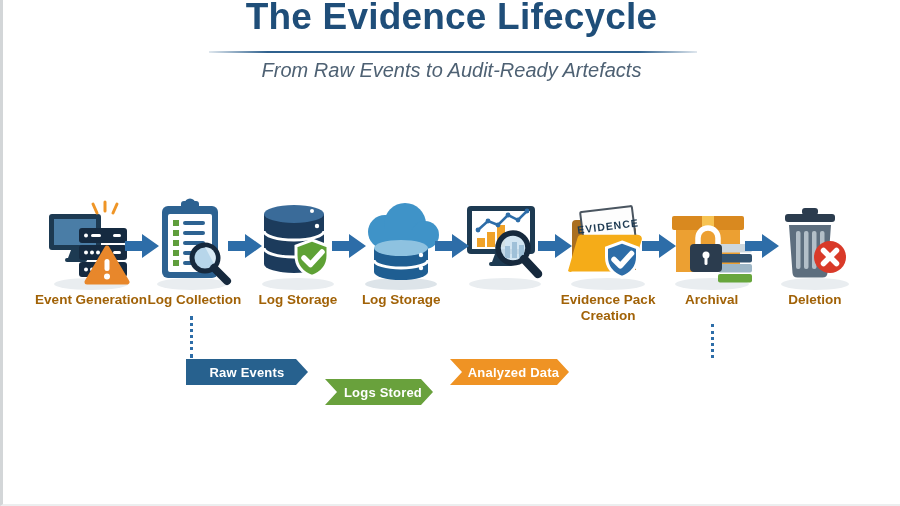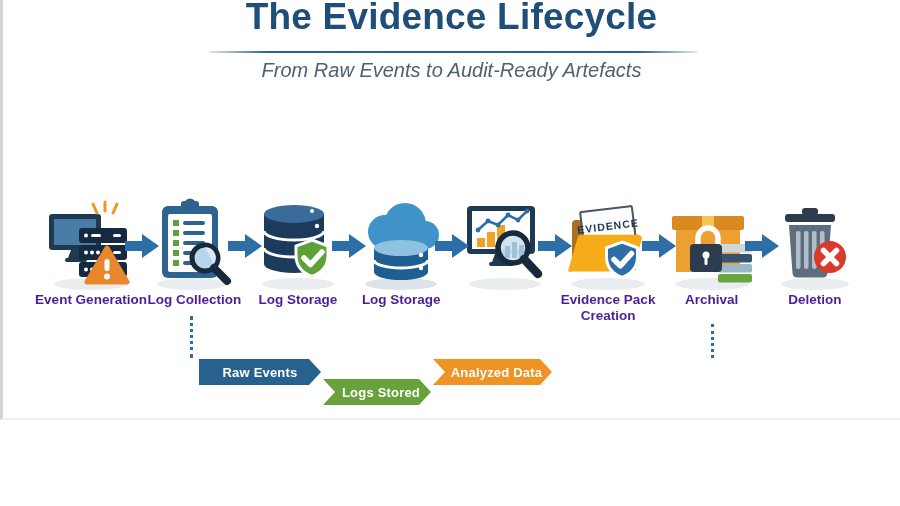--- a/index.html
+++ b/index.html
@@ -1,18 +1,18 @@
 <!DOCTYPE html>
 <html><head>
 <meta charset="utf-8">
 <style>
   * { margin:0; padding:0; box-sizing:border-box; }
   html,body { background:#ffffff; font-family:"Liberation Sans", sans-serif; }
   .canvas {
-    position:relative; width:900px; height:420px; background:#ffffff;
+    position:relative; width:900px; height:506px; background:#ffffff;
     overflow:hidden;
     border-left:3px solid #d3d6d8;
     border-bottom:2px solid #eceeef;
   }
   
   .title {
     position:absolute; top:-4px; left:0; width:100%;
     text-align:center; font-size:37px; font-weight:700;
     color:#1f4e79; letter-spacing:0.2px;
   }
@@ -28,31 +28,31 @@
   
   .flow-row {
     position:absolute; top:198px; left:42px; width:816px; height:130px;
     display:flex; justify-content:space-between; align-items:flex-start;
   }
   .step { width:92px; display:flex; flex-direction:column; align-items:center; }
   .icon-box { width:88px; height:92px; }
   .step-label {
     margin-top:2px; width:116px; margin-left:-12px; margin-right:-12px;
     text-align:center; font-size:13.5px; font-weight:700; line-height:1.2;
-    color:#4c1d95;
+    color:#a16207;
   }
   .flow-arrow { position:absolute; top:36px; width:36px; height:24px; }
   
   .connector { position:absolute; width:0; border-left:3px dotted #2d6da8; }
   .connector.left  { left:187px; top:316px; height:42px; }
   .connector.right { left:708px; top:324px; height:34px; }
   
   .timeline {
-    position:absolute; top:359px; left:196px; height:26px;
-    display:flex; gap:2px;
+    position:absolute; top:359px; left:183px; height:26px;
+    display:flex; gap:17px;
   }
   .segment {
     height:26px; display:flex; align-items:center; justify-content:center;
     color:#ffffff; font-size:13px; font-weight:700; letter-spacing:0.2px;
     clip-path:polygon(0 0, calc(100% - 12px) 0, 100% 50%, calc(100% - 12px) 100%, 0 100%, 12px 50%);
     padding-left:8px;
   }
   .segment.first {
     clip-path:polygon(0 0, calc(100% - 12px) 0, 100% 50%, calc(100% - 12px) 100%, 0 100%);
     padding-left:0;

